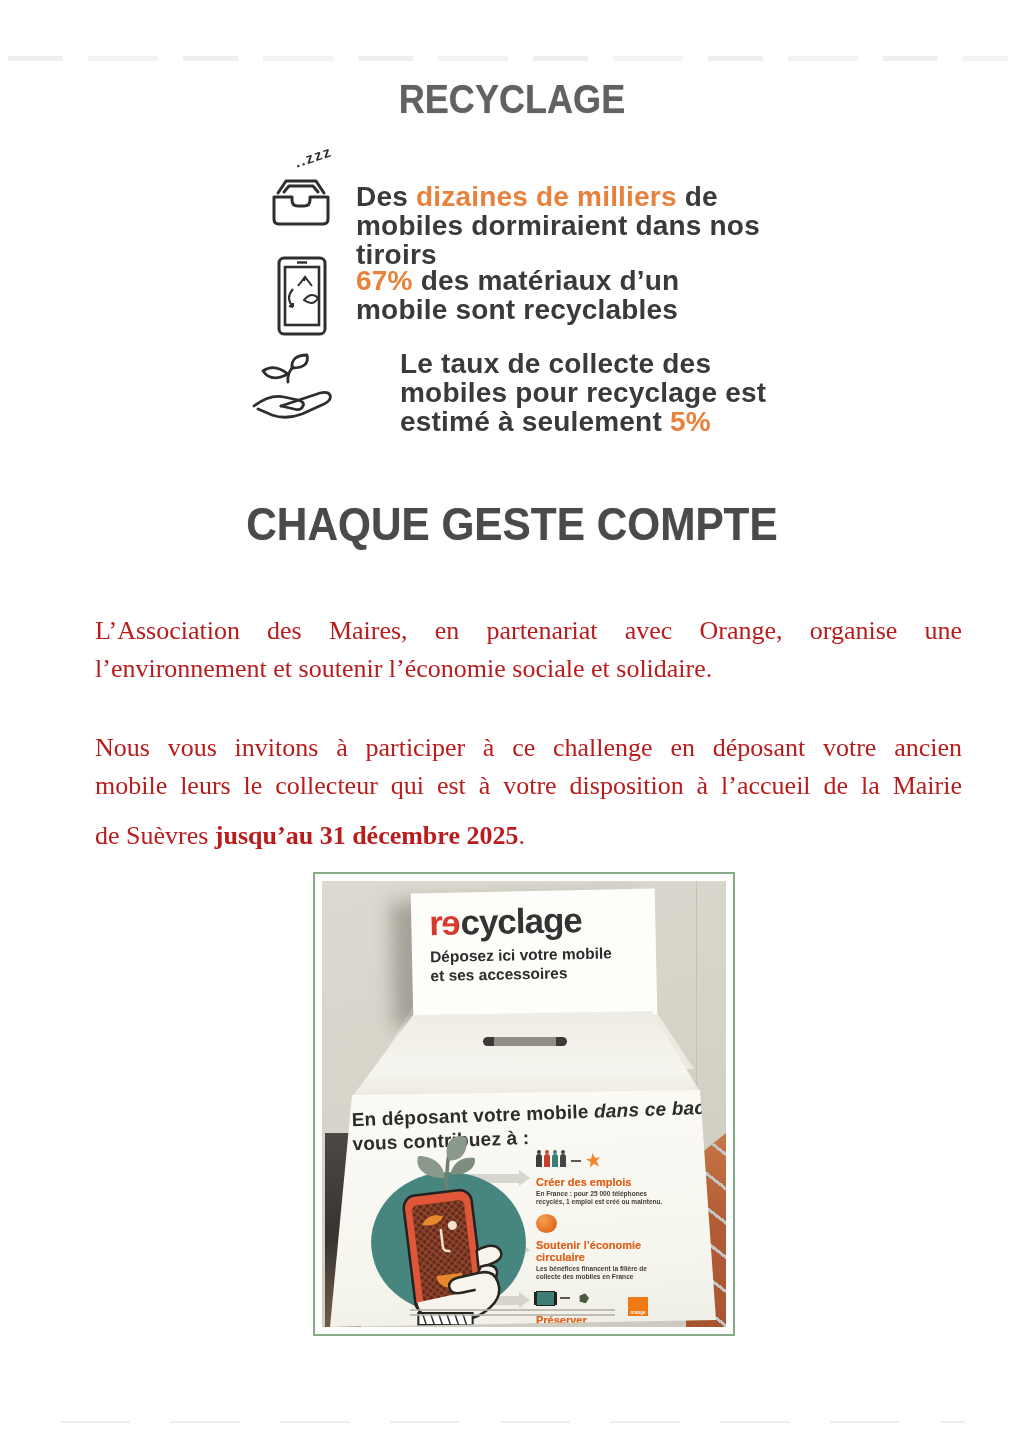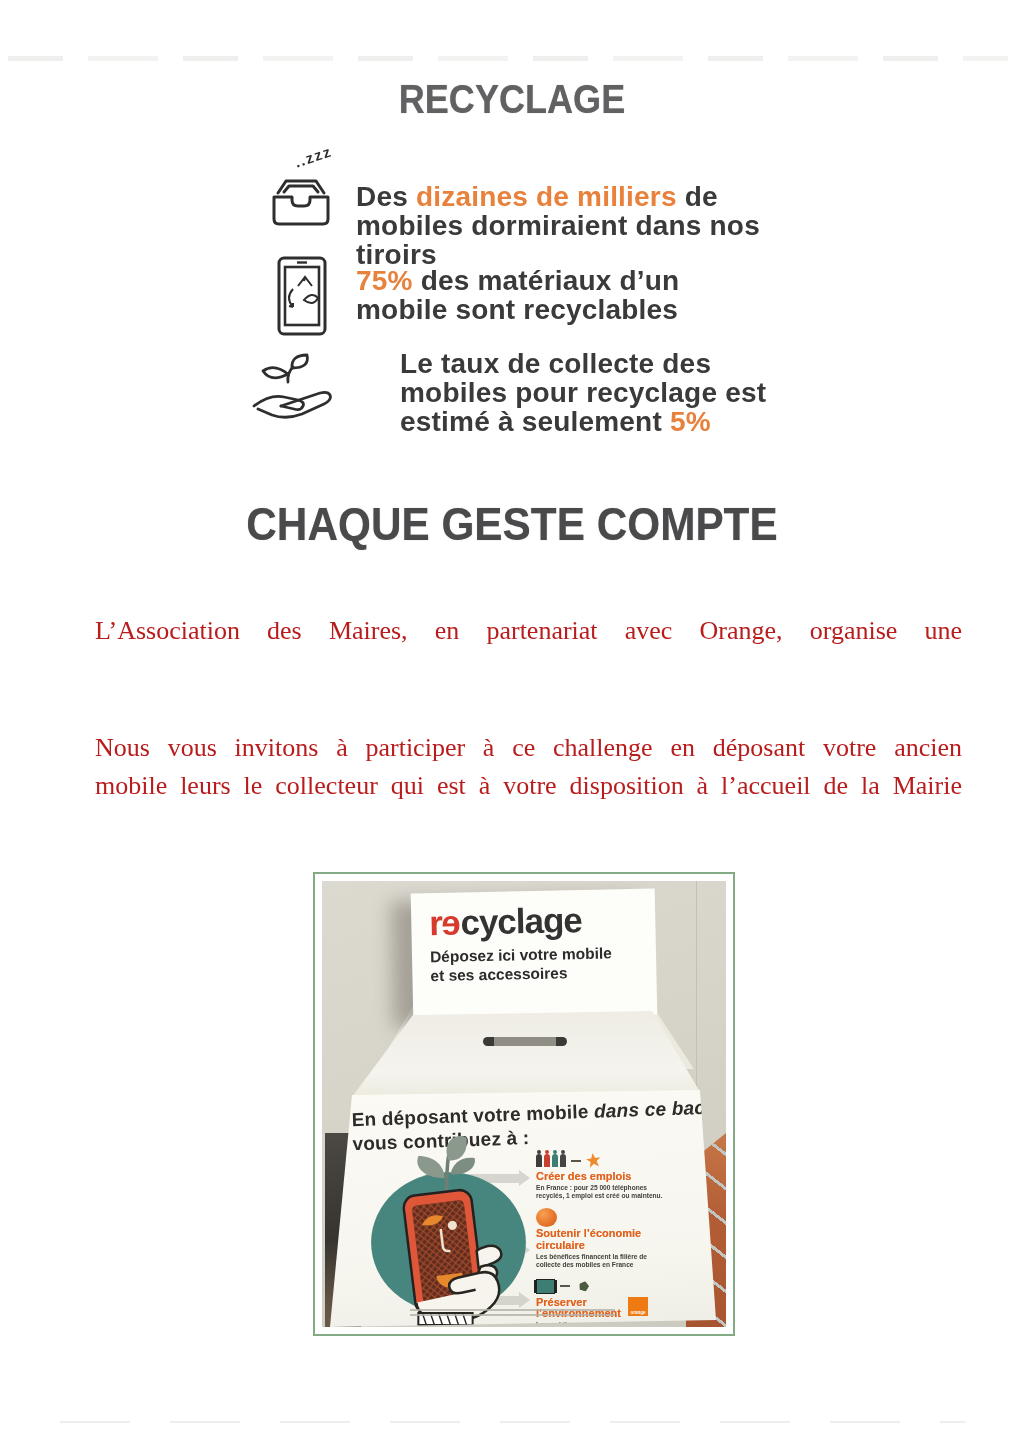--- a/index.html
+++ b/index.html
@@ -83,21 +83,21 @@
   .illus{position:absolute;left:30px;top:44px;width:176px;height:196px;z-index:2;}
   .arrow{position:absolute;height:9px;background:#c8c7bf;opacity:.7;z-index:1;}
   .arrow::after{content:"";position:absolute;right:-10px;top:-4px;width:0;height:0;
     border-left:11px solid #c8c7bf;border-top:8px solid transparent;border-bottom:8px solid transparent;}
   .a1{left:95px;top:84px;width:95px;}
   .a2{left:116px;top:156px;width:74px;}
   .a3{left:116px;top:206px;width:74px;}
   .benefits{position:absolute;left:206px;top:62px;width:142px;z-index:3;}
   .b-item{margin-bottom:9px;}
   .b-title{font-size:11px;line-height:11.5px;font-weight:700;color:#e2621d;max-width:120px;
-    margin-top:2px;text-shadow:0 0 .5px rgba(226,98,29,.6);}
+    margin-top:8px;text-shadow:0 0 .5px rgba(226,98,29,.6);}
   .b-text{font-size:6.6px;line-height:8px;font-weight:600;color:#45403a;max-width:128px;margin-top:1.5px;}
   .mini{height:17px;display:flex;align-items:center;gap:2px;}
   .person{display:inline-block;width:6px;height:13px;border-radius:3px 3px 0 0;}
   .person::before{content:"";display:block;width:4px;height:4px;border-radius:50%;
     background:inherit;margin:-4px auto 1px;}
   .pc1{background:#3d3d3d;} .pc2{background:#c5402e;} .pc3{background:#3d7d74;} .pc4{background:#454545;}
   .dash{display:inline-block;width:10px;height:2px;background:#5a564e;margin:0 3px;}
   .star{display:inline-block;width:15px;height:15px;background:#ee8a2d;transform:rotate(-8deg);
     clip-path:polygon(50% 0,63% 35%,98% 35%,70% 57%,81% 95%,50% 72%,19% 95%,30% 57%,2% 35%,37% 35%);}
   .ball{display:inline-block;width:21px;height:19px;border-radius:50%;
@@ -134,42 +134,44 @@
   <svg class="icon icon-phone" viewBox="0 0 52 82">
     <g fill="none" stroke="#2e2e2e" stroke-width="3">
       <rect x="3" y="3" width="46" height="76" rx="5"></rect>
       <rect x="9" y="12" width="34" height="58" stroke-width="2.6"></rect>
       <path d="M21 7.5 h10" stroke-width="2.4"></path>
       <path d="M17 52 q-8 -9 0 -18 m0 18 l-4 -1 m4 1 l0 -4" stroke-width="2"></path>
       <path d="M22 31 l7 -9 l7 9 m-7 -9 l-1 4" stroke-width="2"></path>
       <path d="M28 45 q8 -9 14 -2 q-5 9 -14 2 z" stroke-width="2"></path>
     </g>
   </svg>
-  <p class="stat-text t2"><span class="orange">75%</span><span> des matériaux d’un mobile sont recyclables</span></p>
+  <p class="stat-text t2"><span class="orange">67%</span><span> des matériaux d’un mobile sont recyclables</span></p>
 
   <svg class="icon icon-hand" viewBox="0 0 90 68">
     <g fill="none" stroke="#2e2e2e" stroke-width="2.8" stroke-linejoin="round" stroke-linecap="round">
       <path d="M38 30 q-1 -9 5 -15"></path>
       <path d="M42 16 q-1 -13 15 -13 q3 13 -15 13 z"></path>
       <path d="M38 22 q-14 -11 -25 -3 q8 12 25 3 z"></path>
       <path d="M4 54 q16 -12 30 -9 l14 3 q7 2 5 6 q-2 5 -9 3 l-13 -3"></path>
       <path d="M31 54 l39 -13 q8 -2 10 2 q2 5 -6 9 l-22 10 q-16 6 -30 1 l-14 -6"></path>
     </g>
   </svg>
   <p class="stat-text t3"><span>Le taux de collecte des mobiles pour recyclage est estimé à seulement </span><span class="orange">5%</span></p>
 
   <h2 class="subtitle">CHAQUE GESTE COMPTE</h2>
 
   <div class="para p1">
     <div class="line jline">L’Association des Maires, en partenariat avec Orange, organise une</div>
+    <div class="line lline">l’environnement et soutenir l’économie sociale et solidaire.</div>
   </div>
 
   <div class="para p2">
     <div class="line jline">Nous vous invitons à participer à ce challenge en déposant votre ancien</div>
     <div class="line jline">mobile leurs le collecteur qui est à votre disposition à l’accueil de la Mairie</div>
+    <div class="line lline last"><span>de Suèvres </span><strong>jusqu’au 31 décembre 2025</strong><span>.</span></div>
   </div>
 
   <figure class="photo-frame">
     <div class="photo">
       <div class="wall-corner"></div>
       <div class="dark-strip"></div>
       <div class="tiles"></div>
       <div class="flap flap-l"></div>
       <div class="flap flap-r"></div>
 

